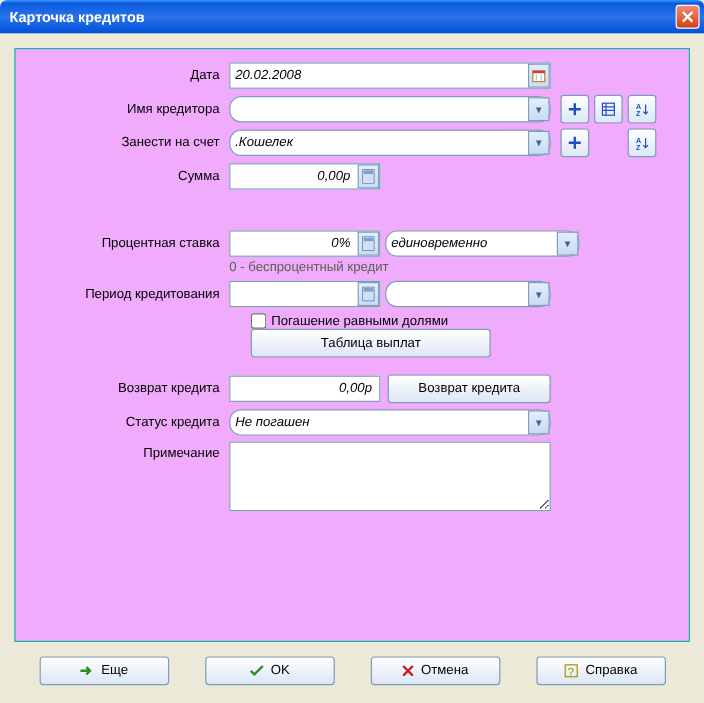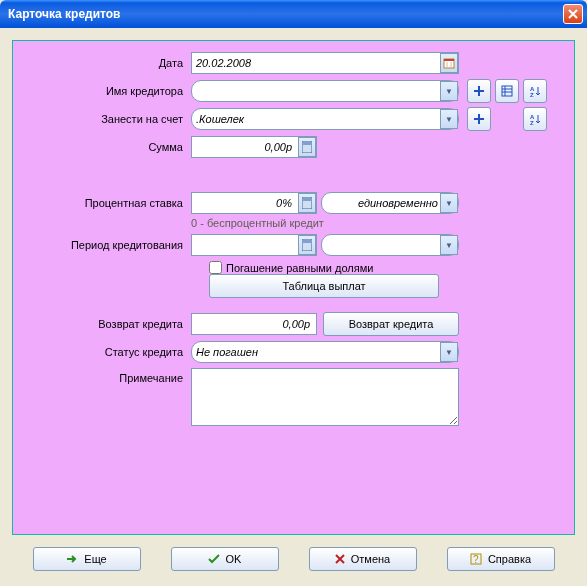--- a/index.html
+++ b/index.html
@@ -275,21 +275,21 @@
       <div class="num-wrap">
         <input class="input-num" style="width: 126px;" value="0%">
         <div class="calc-btn">
           <svg width="10" height="12" viewBox="0 0 10 12">
               <rect x="0" y="0" width="10" height="12" fill="#d0e0f0" stroke="#4060a0"></rect>
               <rect x="1" y="1" width="8" height="3" fill="#80a0d0"></rect>
             </svg>
         </div>
       </div>
       <div class="combo-wrap" style="margin-left:4px">
-        <input class="combo" style="width: 138px; text-align: right;" value="единовременно">
+        <input class="combo" style="width: 162px;" value="единовременно">
         <div class="dd-btn">▼</div>
       </div>
     </div>
     <div class="hint">0 - беспроцентный кредит</div>
 
     <div class="row">
       <div class="label">Период кредитования</div>
       <div class="num-wrap">
         <input class="input-num" style="width: 126px;" value="">
         <div class="calc-btn">
@@ -304,21 +304,21 @@
         <div class="dd-btn">▼</div>
       </div>
     </div>
 
     <div class="check-row">
       <input type="checkbox" style="">
       <span>Погашение равными долями</span>
     </div>
 
     <div class="row" style="justify-content:flex-start;margin-left:186px">
-      <button class="btn" style="width:230px;justify-content:center">
+      <button class="btn" style="width:200px;justify-content:center">
         <span>Таблица выплат</span>
       </button>
     </div>
 
     <div class="gap10"></div>
 
     <div class="row">
       <div class="label">Возврат кредита</div>
       <input class="input-num" style="width: 126px; padding-right: 6px;" value="0,00р">
       <button class="btn" style="margin-left:6px;width:136px;justify-content:center">

